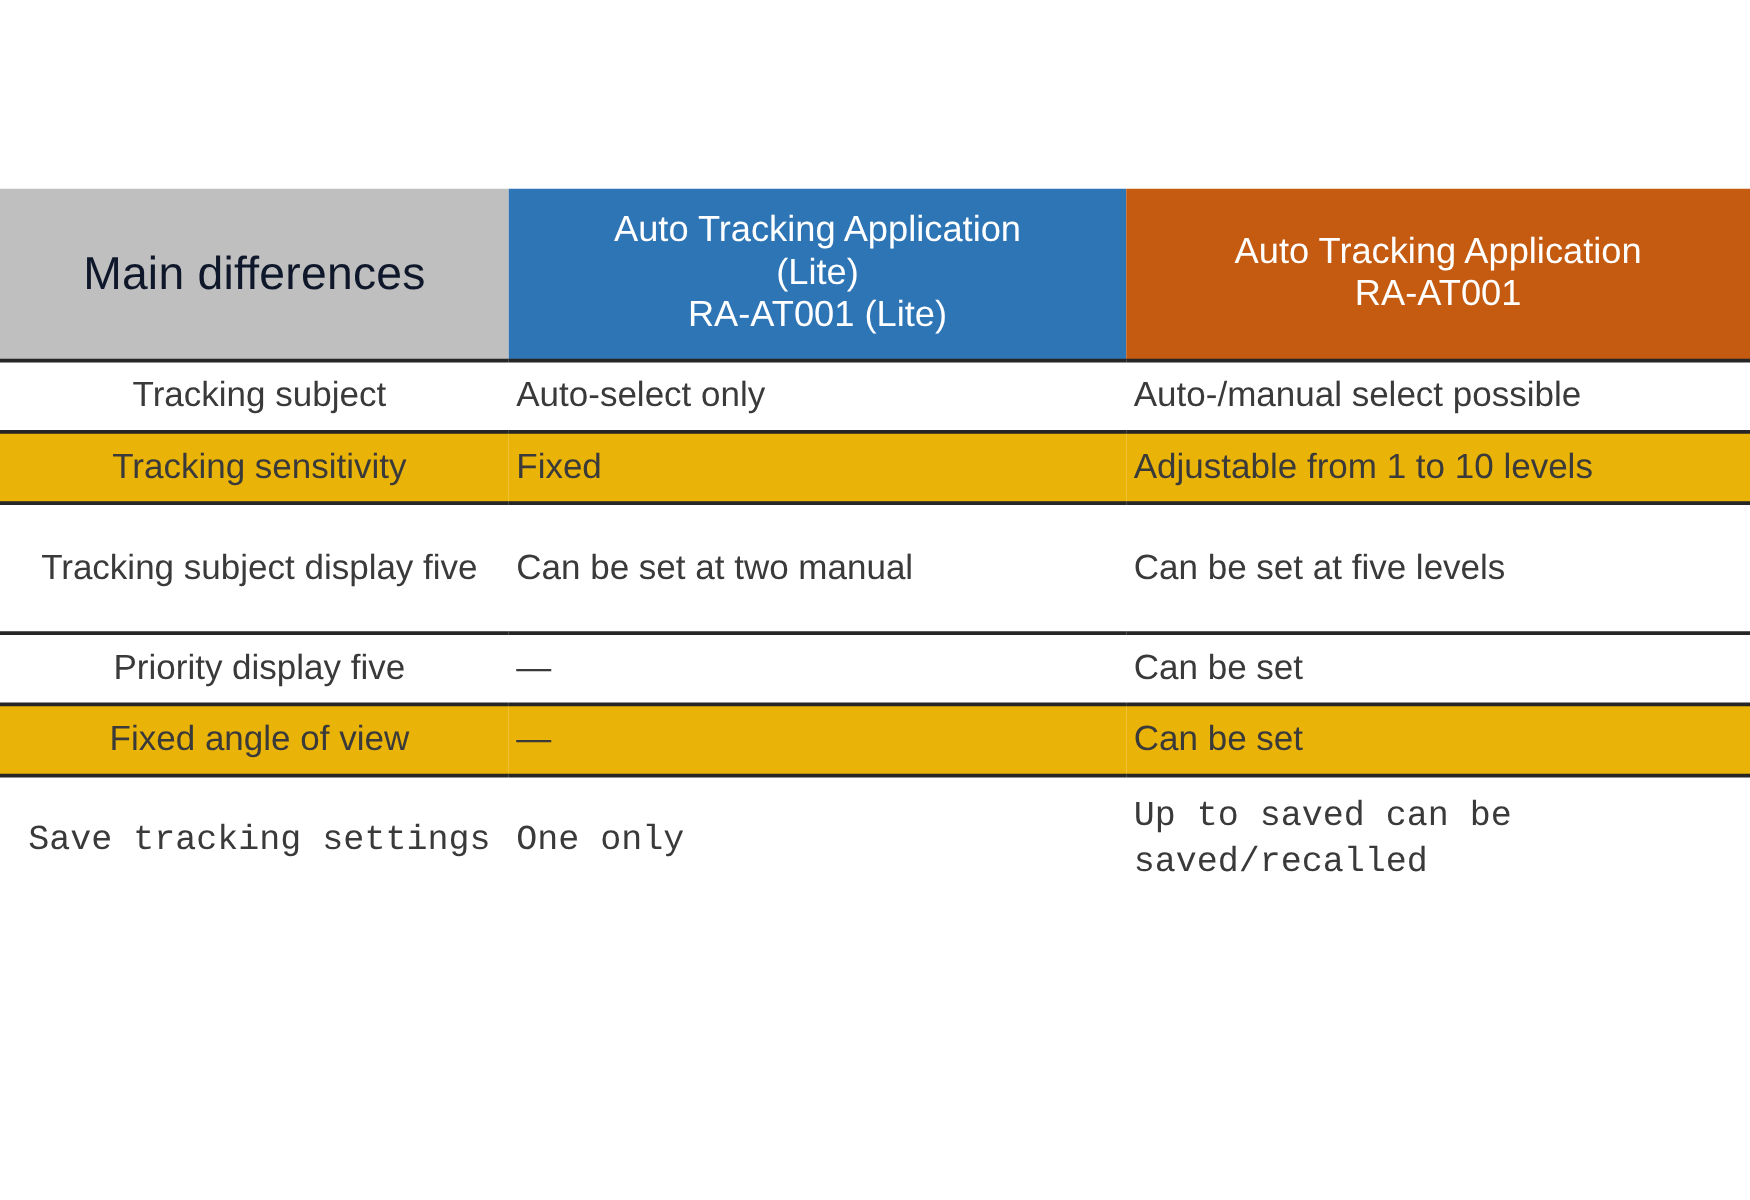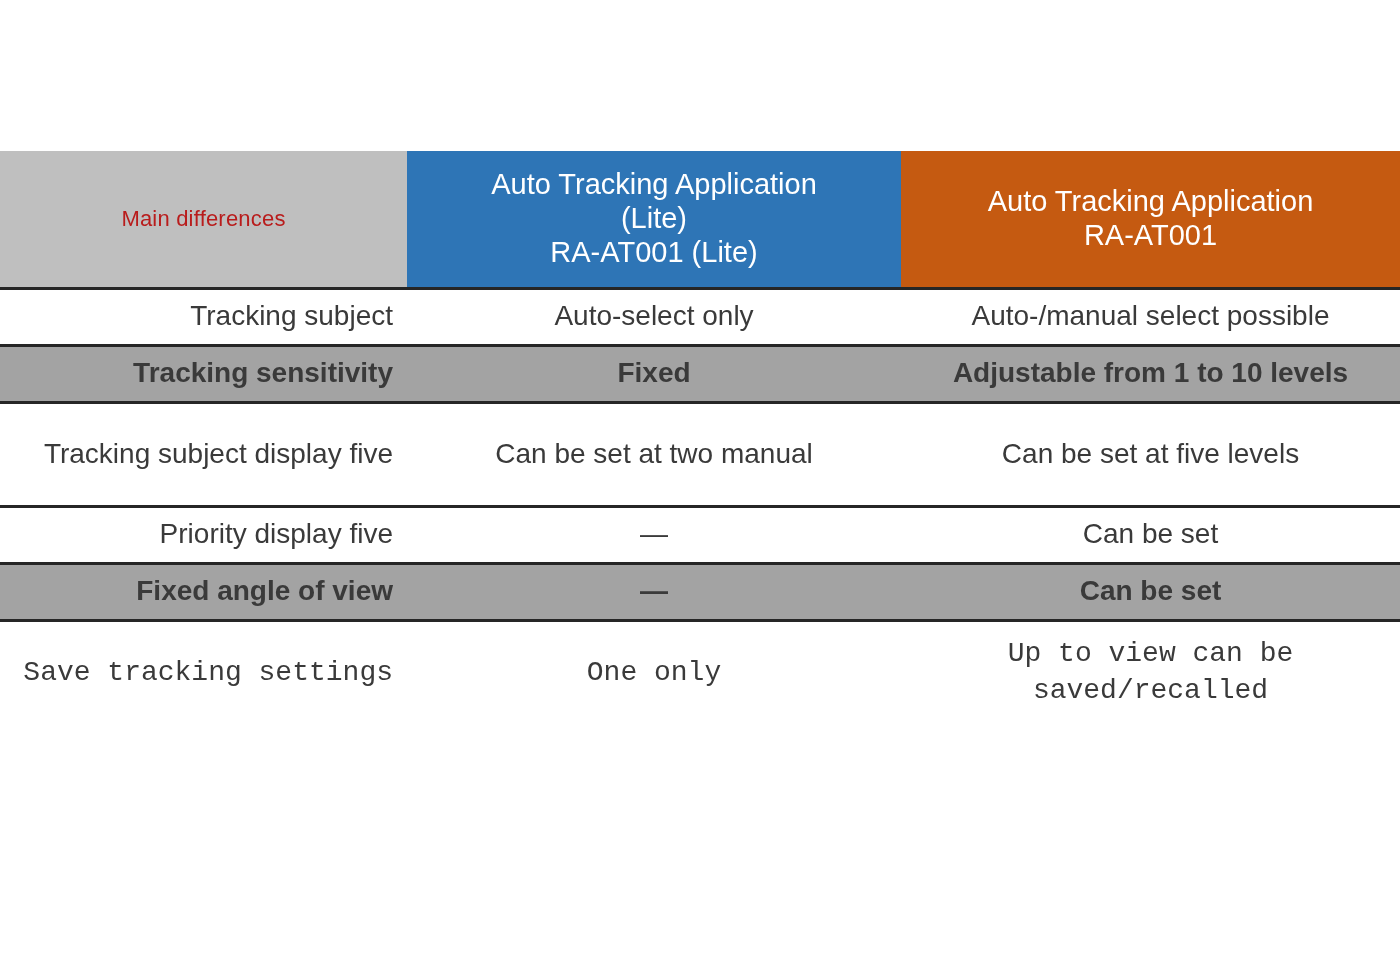--- a/index.html
+++ b/index.html
@@ -41,22 +41,22 @@
     margin: 0;
     vertical-align: middle;
     text-align: center;
     font-weight: normal;
     height: 137px;
     box-sizing: border-box;
   }
 
   th.head-feature {
     background: #bfbfbf;
-    color: #b91c1c;
-    font-size: 22px;
+    color: #0f172a;
+    font-size: 37px;
     letter-spacing: 0.2px;
   }
 
   th.head-lite {
     background: #2e75b6;
     color: #ffffff;
     font-size: 29px;
     line-height: 1.17;
     padding: 0 10px;
   }
@@ -68,41 +68,40 @@
     line-height: 1.17;
     padding: 0 10px;
   }
 
   .hline { display: block; white-space: nowrap; }
 
   
   tbody tr {
     border-top: 3px solid #262626;
   }
-  tbody tr.shaded { background: #a3a3a3; font-weight: bold; }
+  tbody tr.shaded { background: #eab308; }
   tbody tr.plain  { background: #ffffff; }
   tbody tr.last-row { border-bottom: none; font-family: Liberation Mono, monospace; }
 
   tbody td {
     padding: 0 6px;
     margin: 0;
     color: #3a3a3a;
     font-size: 28px;
     line-height: 1.30;
     vertical-align: middle;
     box-sizing: border-box;
   }
 
   td.feature-cell {
-    text-align: right;
+    text-align: center;
     padding-left: 22px;
     padding-right: 14px;
   }
   td.value-cell {
-    text-align: center;
     margin-top: 23px;
   }
 
   tr.h-short td { height: 57px; }
   tr.h-tall  td { height: 104px; }
   tr.h-final td { height: 104px; }
 
   .dash { letter-spacing: 0; }
 </style>
 </head>
@@ -164,21 +163,21 @@
       <tr class="shaded h-short">
         <td class="feature-cell">Fixed angle of view</td>
         <td class="value-cell dash">—</td>
         <td class="value-cell">Can be set</td>
       </tr>
 
       <tr class="plain h-final last-row">
         <td class="feature-cell">Save tracking settings</td>
         <td class="value-cell">One only</td>
         <td class="value-cell">
-          <span class="hline">Up to view can be</span>
+          <span class="hline">Up to saved can be</span>
           <span class="hline">saved/recalled</span>
         </td>
       </tr>
 
     </tbody>
   </table>
 
 </div>
 
 </body></html>

